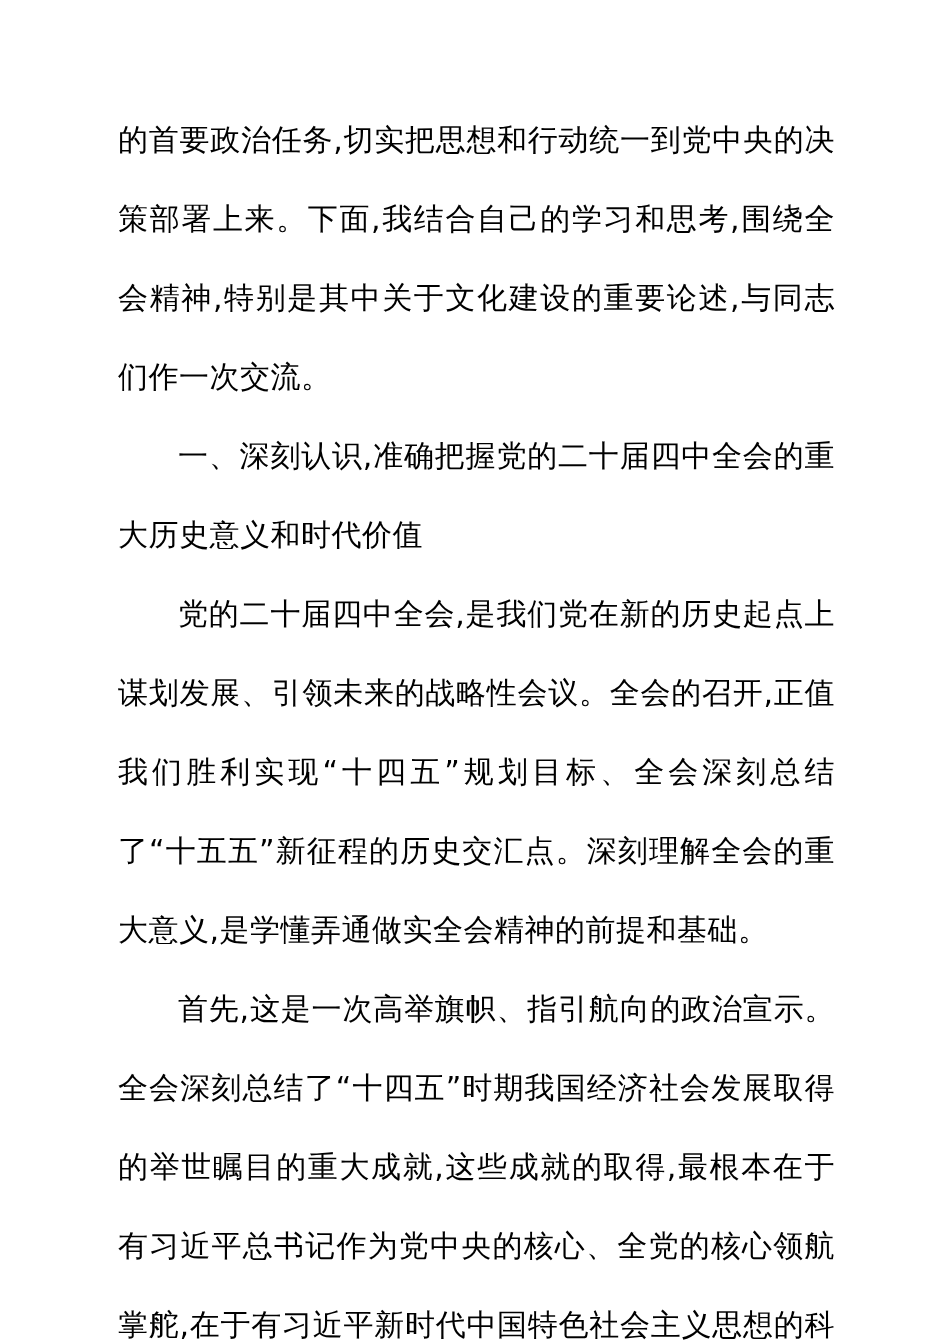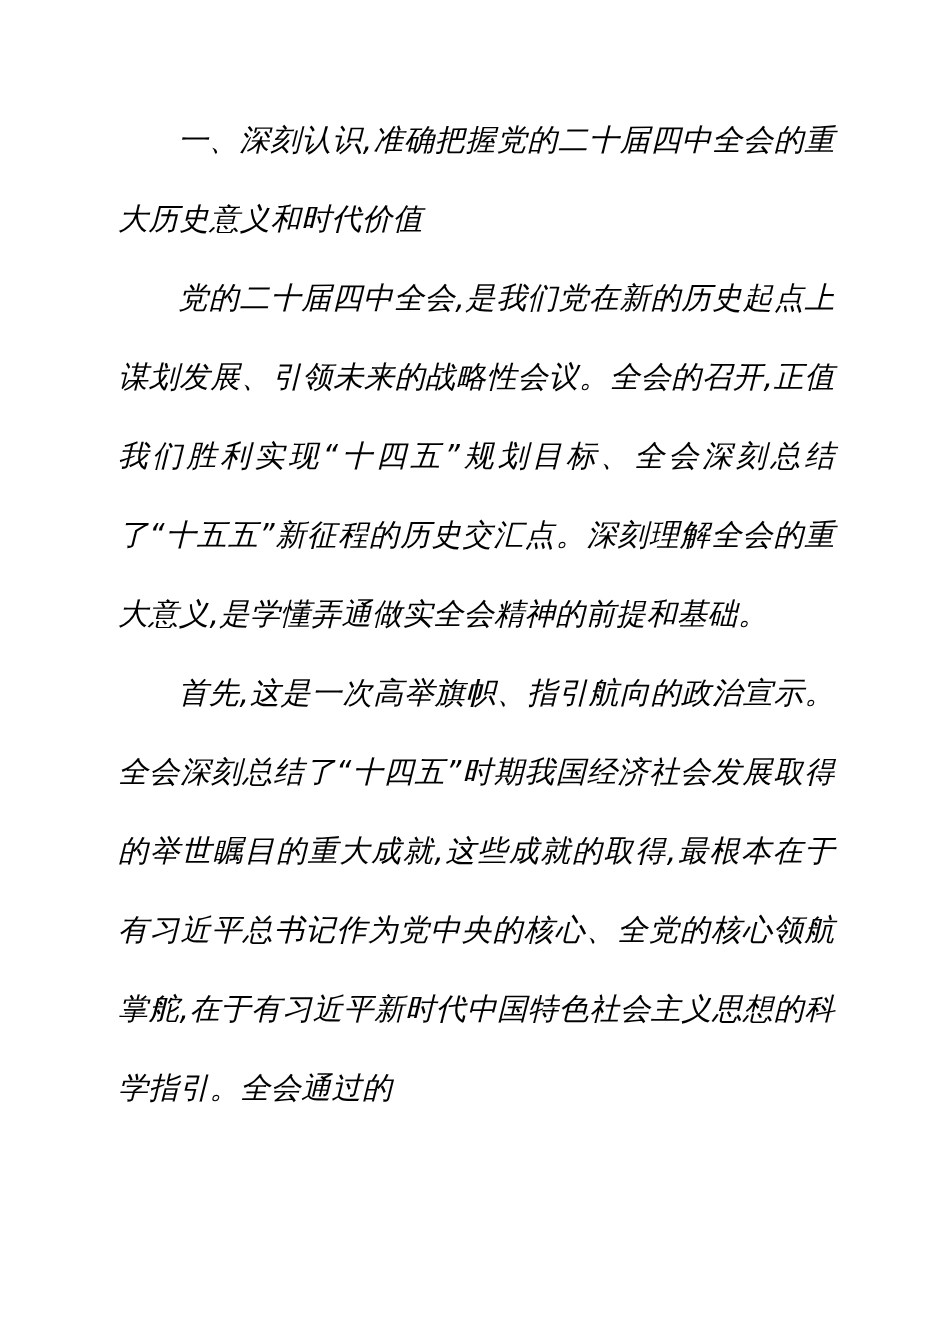--- a/index.html
+++ b/index.html
@@ -28,25 +28,25 @@
     text-align: justify;
     text-justify: inter-ideograph;
   }
   .para {
     margin: 0;
     text-indent: 0;
     white-space: normal;
   }
   .para.indent {
     text-indent: 60px;
-    font-style: italic;
   }
 </style>
 </head>
 <body>
 
 <div class="page">
   <div class="doc-body">
+    <p class="para">的首要政治任务,切实把思想和行动统一到党中央的决策部署上来。下面,我结合自己的学习和思考,围绕全会精神,特别是其中关于文化建设的重要论述,与同志们作一次交流。</p>
     <p class="para indent">一、深刻认识,准确把握党的二十届四中全会的重大历史意义和时代价值</p>
     <p class="para indent">党的二十届四中全会,是我们党在新的历史起点上谋划发展、引领未来的战略性会议。全会的召开,正值我们胜利实现“十四五”规划目标、全会深刻总结了“十五五”新征程的历史交汇点。深刻理解全会的重大意义,是学懂弄通做实全会精神的前提和基础。</p>
     <p class="para indent">首先,这是一次高举旗帜、指引航向的政治宣示。全会深刻总结了“十四五”时期我国经济社会发展取得的举世瞩目的重大成就,这些成就的取得,最根本在于有习近平总书记作为党中央的核心、全党的核心领航掌舵,在于有习近平新时代中国特色社会主义思想的科学指引。全会通过的</p>
   </div>
 </div>
 
 </body></html>

